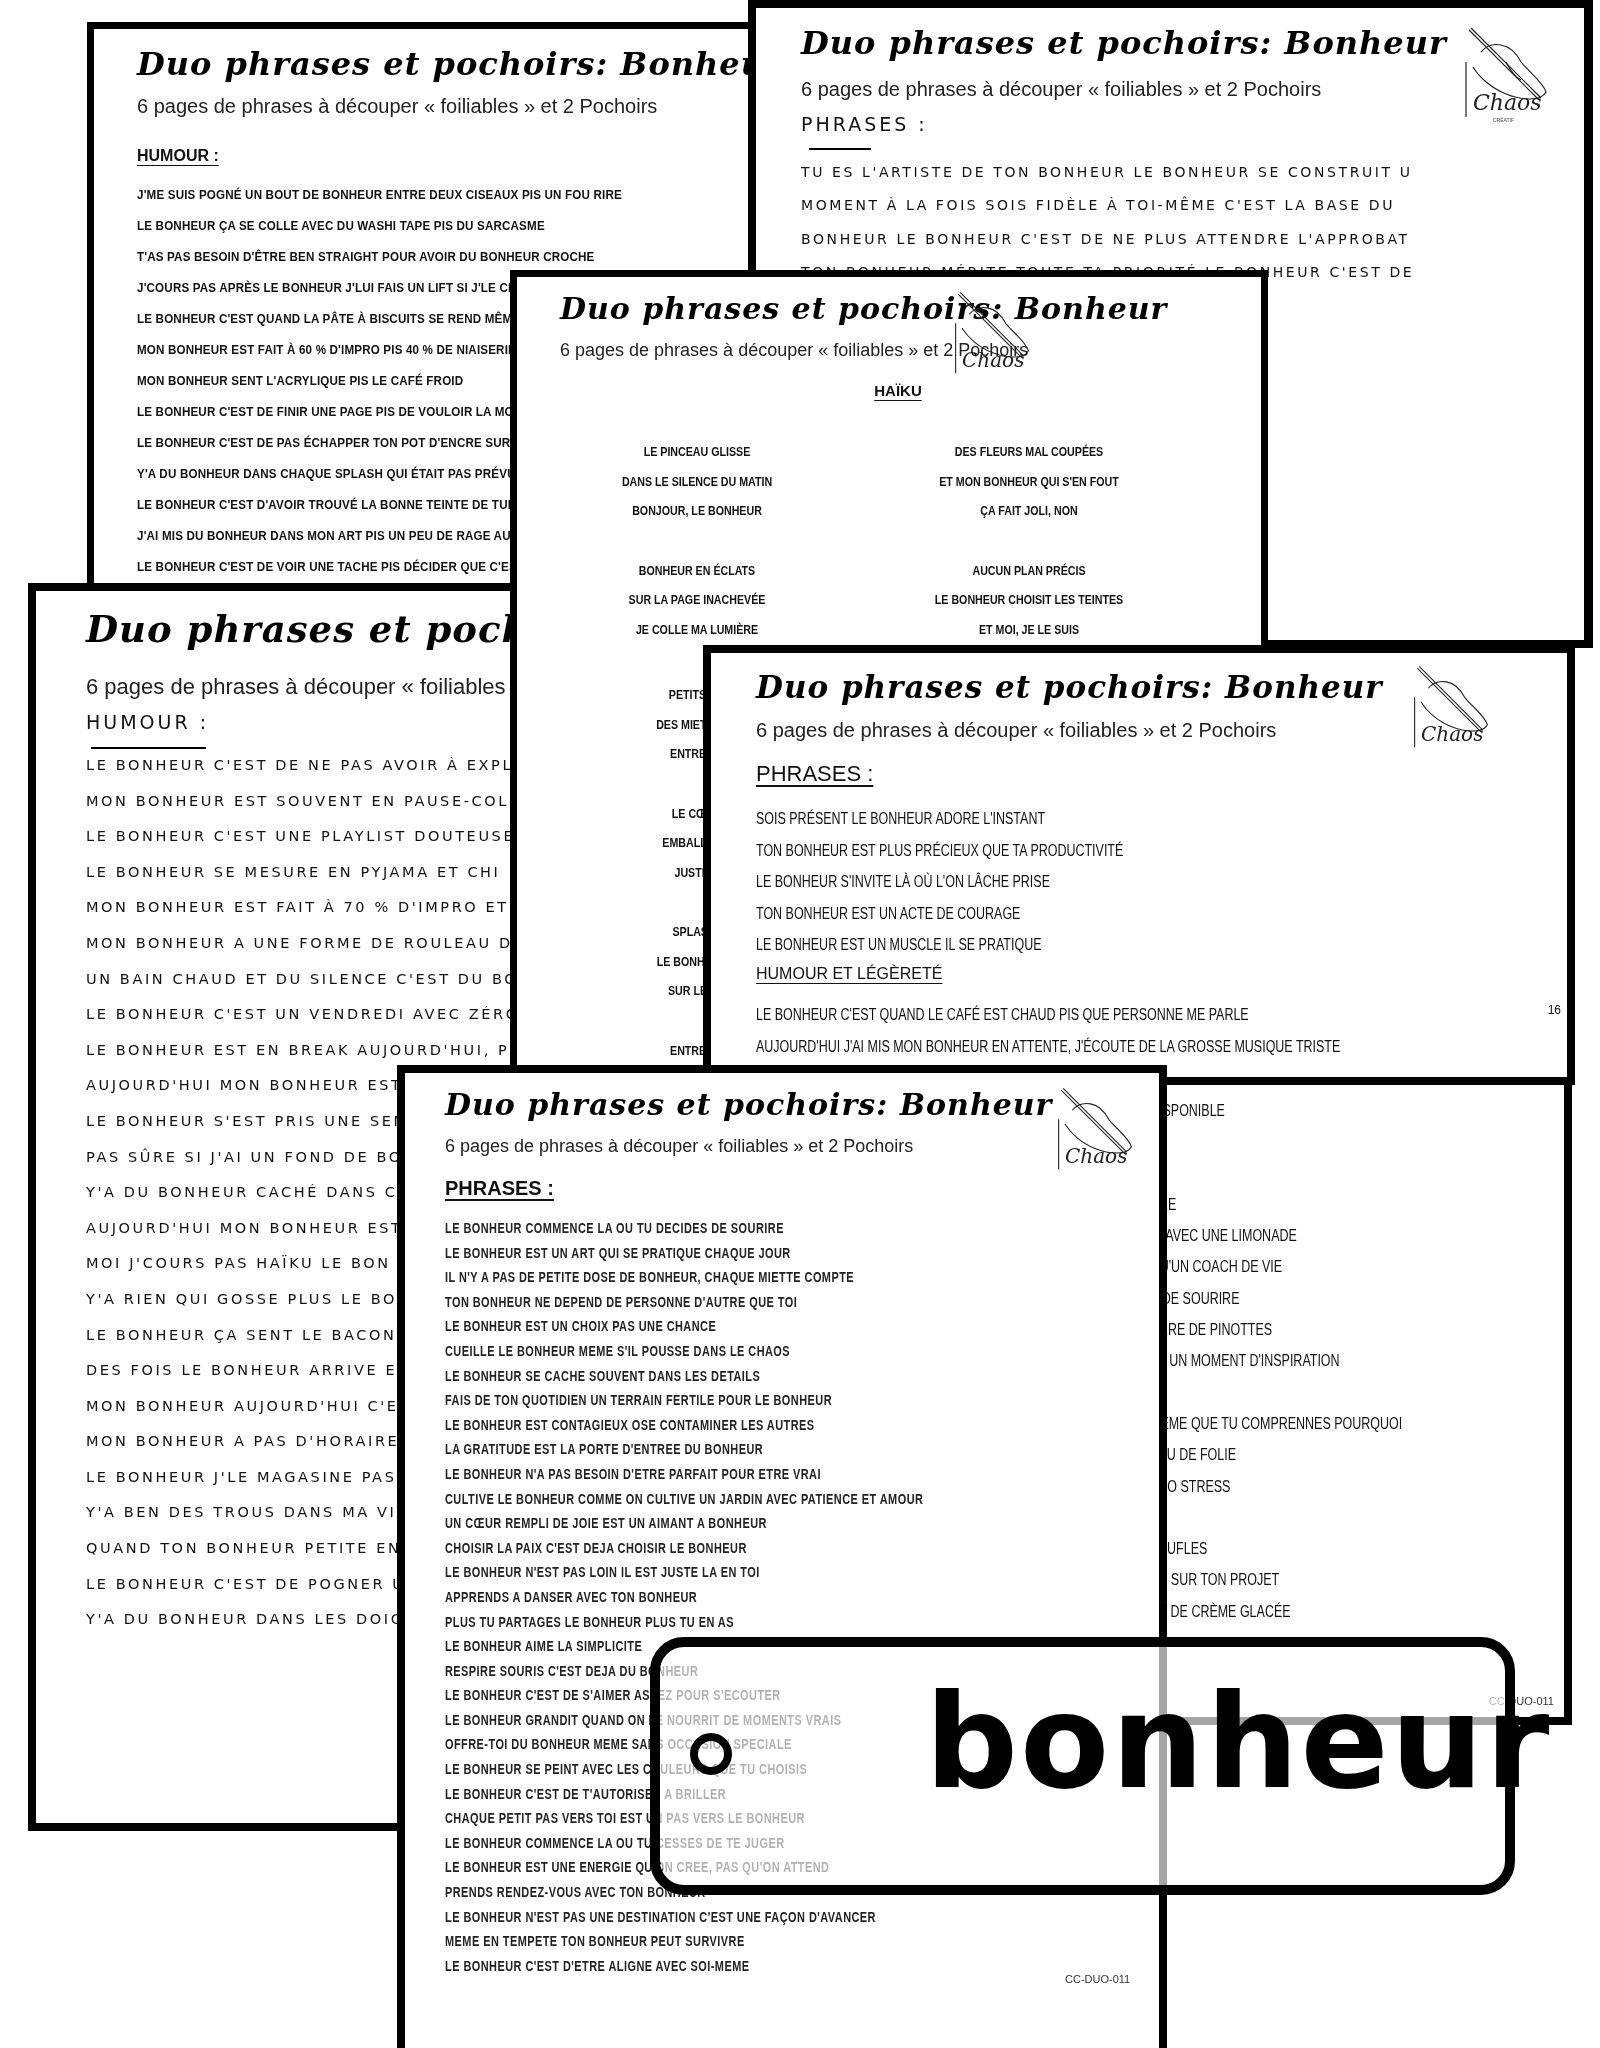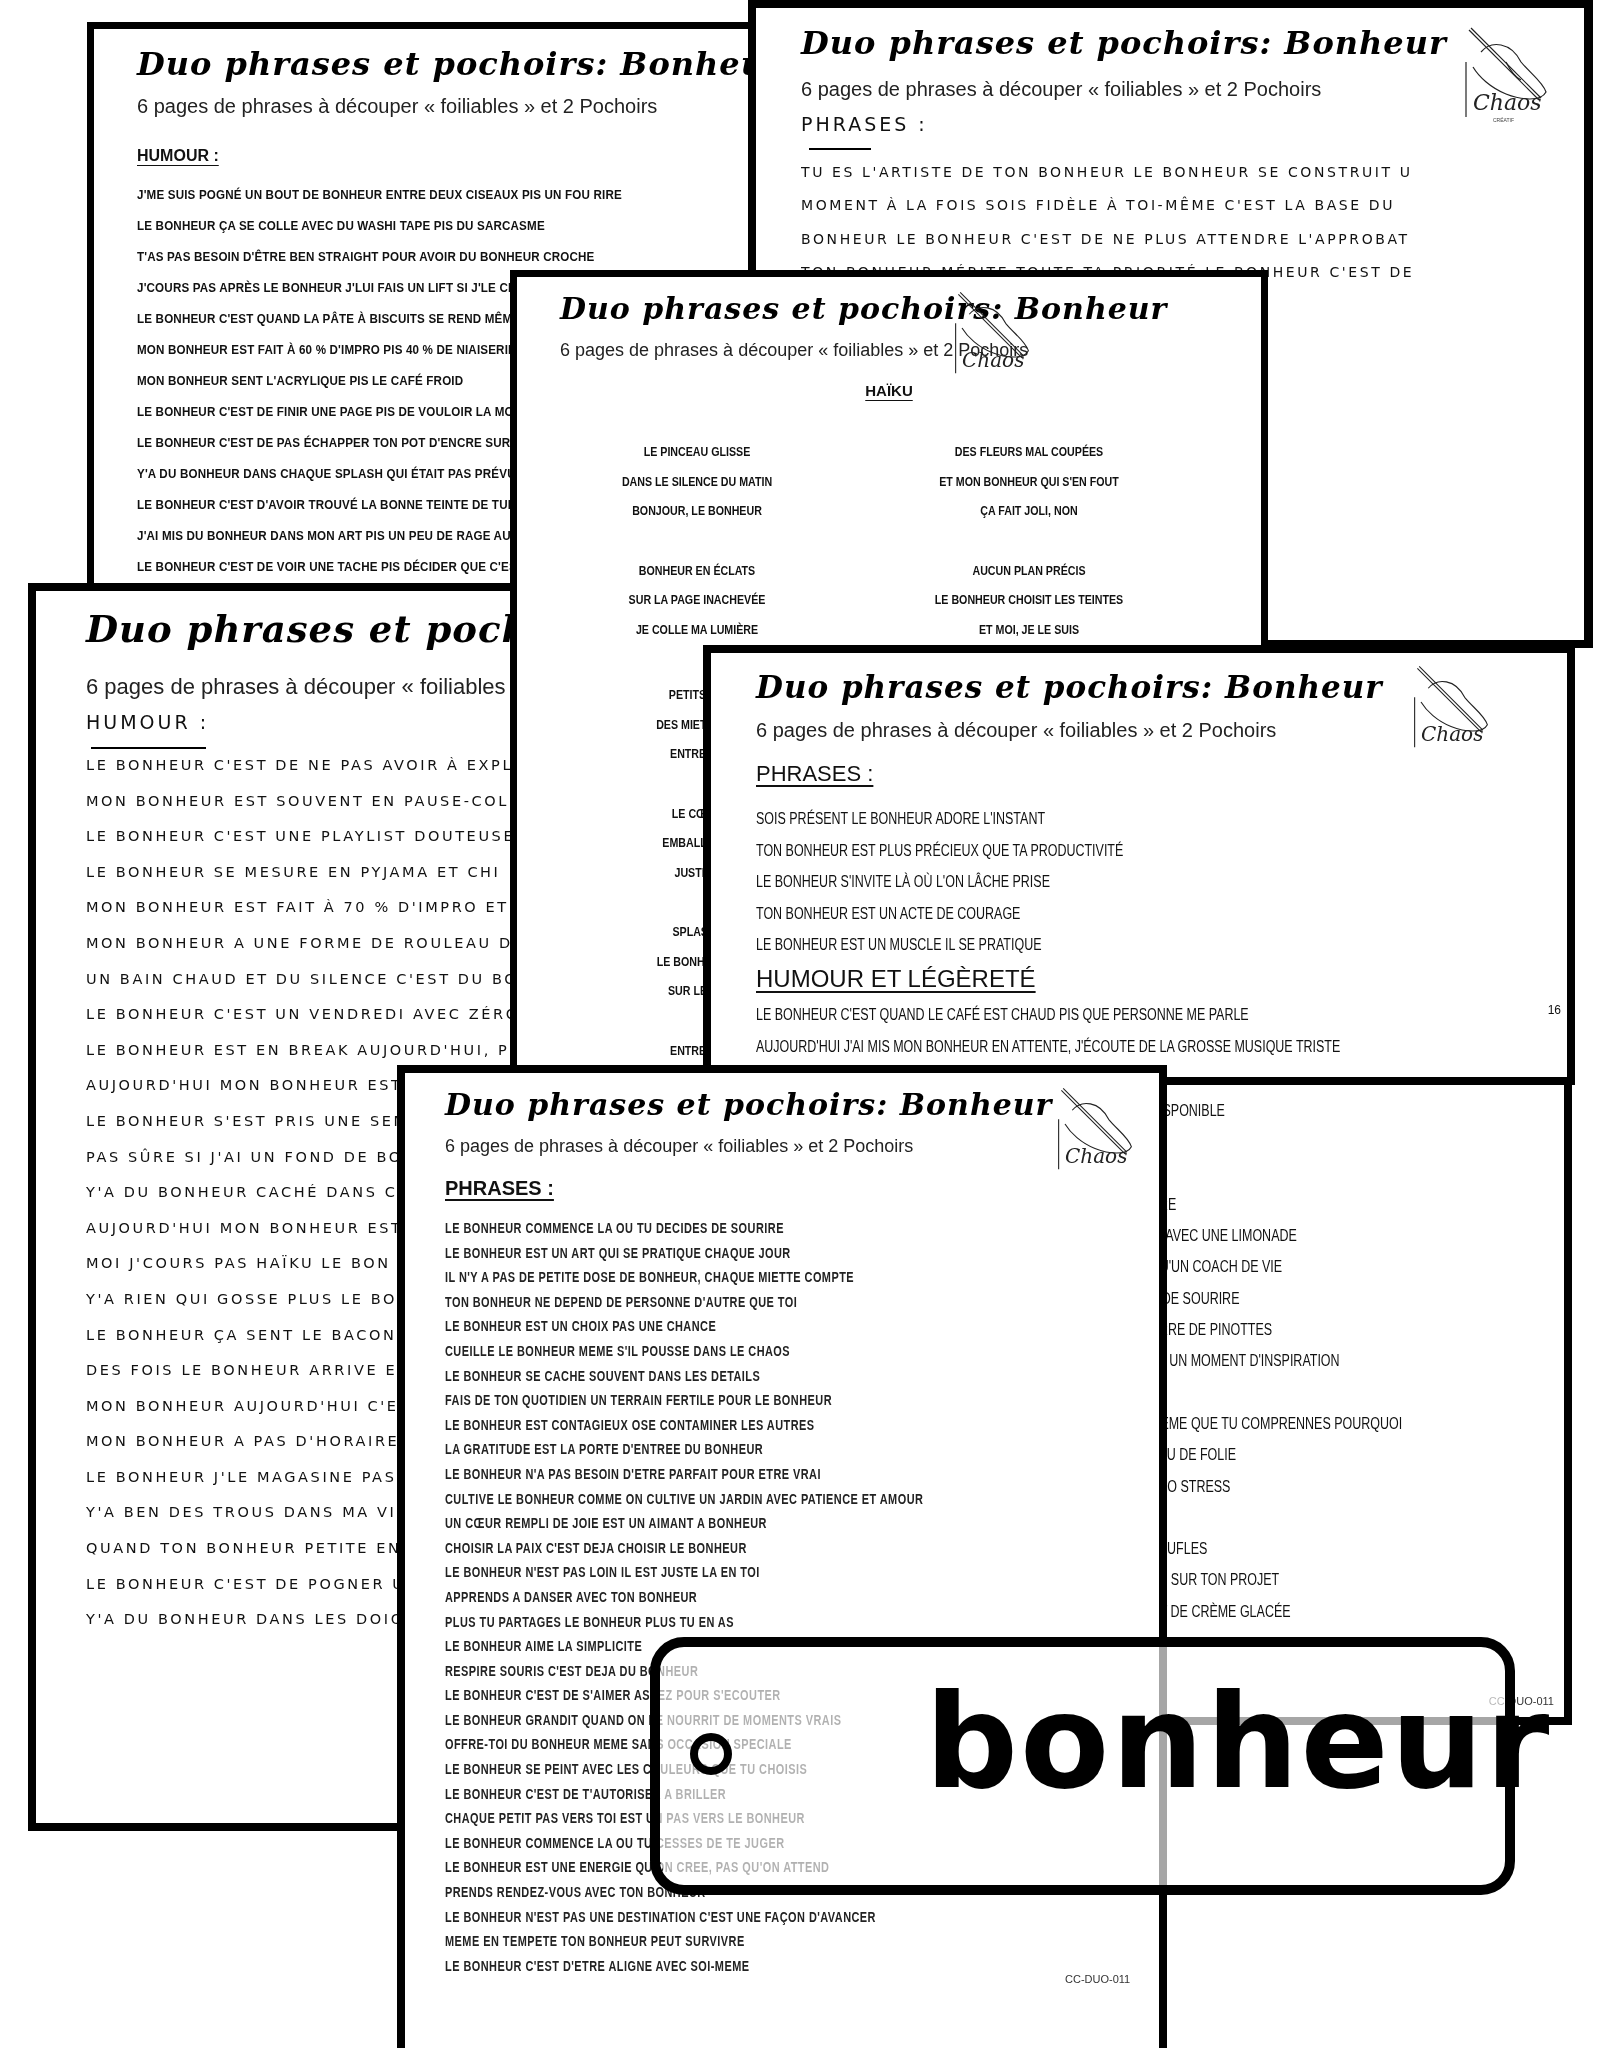--- a/index.html
+++ b/index.html
@@ -49,32 +49,32 @@
   #pC .title { left: 50px; top: 16px; font-size: 37px; }
   #pC .subtitle { left: 50px; top: 83px; font-size: 22px; }
   #pC .section { left: 50px; top: 120px; font-size: 19px; letter-spacing: 3px; font-family: "DejaVu Sans", sans-serif; }
   #pC .rule { position: absolute; left: 55px; top: 156px; width: 115px; border-top: 2px solid #000; }
   #pC .lines { left: 50px; top: 157px; font-size: 14.5px; line-height: 35.6px; }
 
   
   #pD { left: 510px; top: 270px; width: 758px; height: 812px; z-index: 4; border-width: 7px; }
   #pD .title { left: 43px; top: 14px; font-size: 30px; }
   #pD .subtitle { left: 43px; top: 63px; font-size: 18px; }
-  #pD .section { left: 0; width: 100%; text-align: center; top: 105px; font-size: 15px; font-weight: bold; }
+  #pD .section { left: 0; width: 100%; text-align: center; top: 105px; font-size: 15px; font-weight: bold; padding-left: 9px; }
   #pD .logo { left: 425px; top: 10px; }
   #pD .haiku { position: absolute; width: 300px; text-align: center; font-size: 13px; line-height: 29.5px; font-weight: bold; }
   #pD .haiku li { transform: scaleX(0.82); }
   #pD .haiku-block { margin-bottom: 30px; }
 
   
   #pE { left: 703px; top: 645px; width: 872px; height: 440px; z-index: 5; border-width: 8px; }
   #pE .title { left: 45px; top: 16px; font-size: 31px; }
   #pE .subtitle { left: 45px; top: 66px; font-size: 20px; }
   #pE .section { left: 45px; top: 108px; font-size: 22px; }
-  #pE .section2 { top: 312px; font-size: 24px; }
+  #pE .section2 { top: 312px; font-size: 16px; }
   #pE .lines { left: 45px; font-size: 16px; line-height: 31.5px; font-weight: 300; }
   #pE .lines li { transform: scaleX(0.78); transform-origin: left; width: 1100px; }
   #pE .logo { left: 690px; top: 8px; }
   #pE .pagenum { position: absolute; right: 6px; top: 350px; font-size: 12px; }
 
   
   #pE2 { left: 1140px; top: 1085px; width: 432px; height: 640px; z-index: 5; border-width: 8px; border-top: 0; border-left: 0;}
   #pE2 .lines { left: 10px; top: 10px; font-size: 16px; line-height: 31.3px; }
   #pE2 .lines li { transform: scaleX(0.78); transform-origin: left; width: 800px; }
   #pE2 .code { right: 10px; bottom: 10px; }

